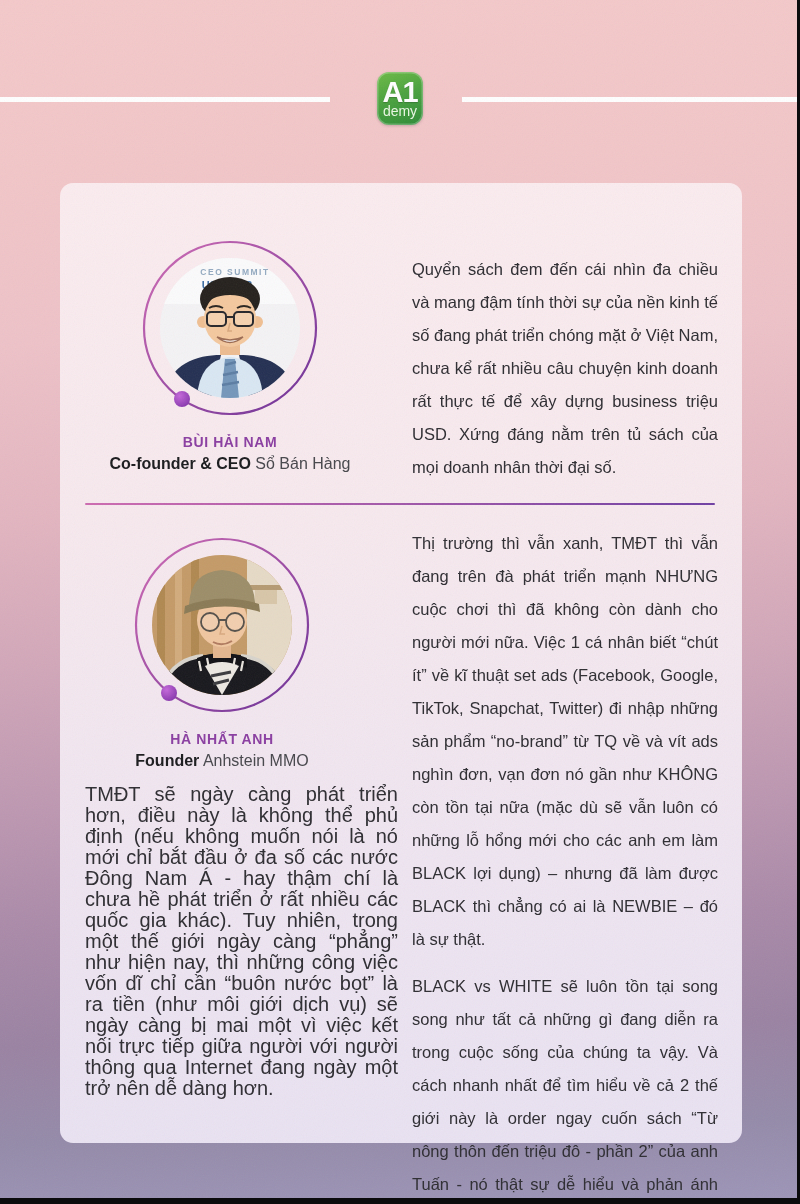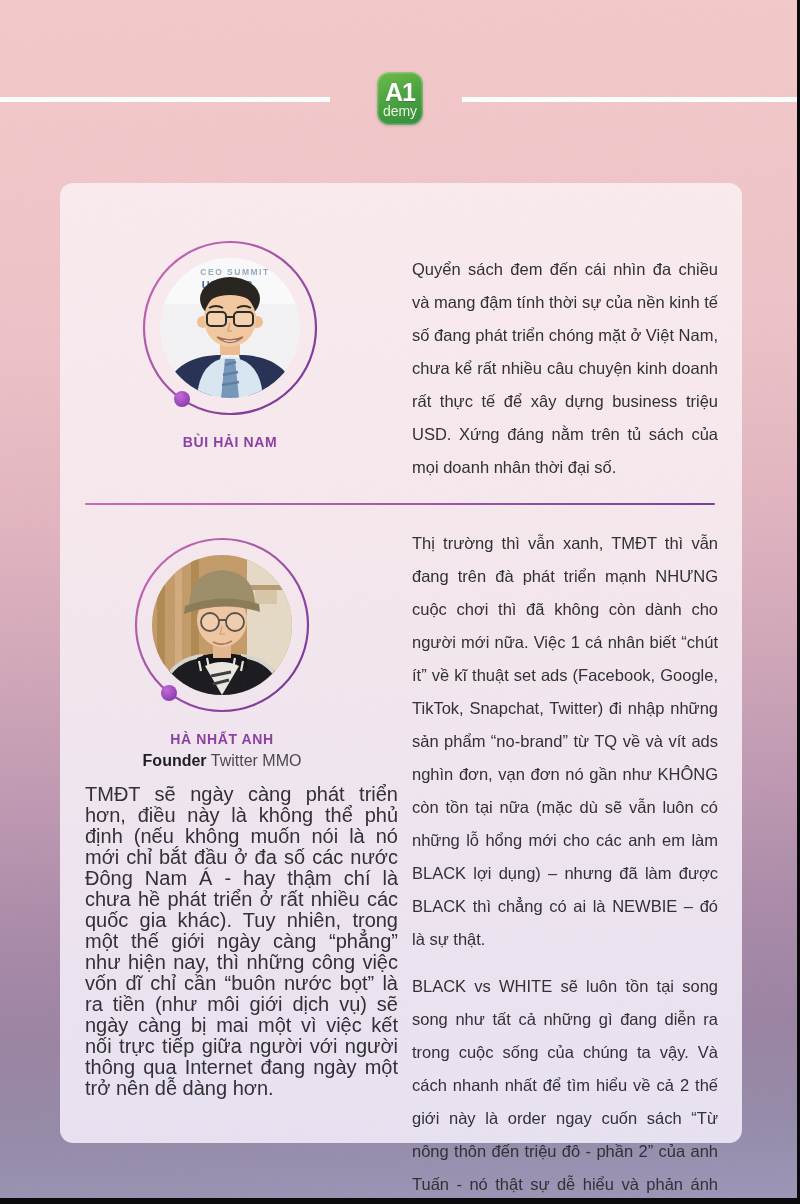--- a/index.html
+++ b/index.html
@@ -15,21 +15,21 @@
   .top-line{position:absolute;top:97px;height:5px;background:#ffffff;z-index:2;}
   .top-line.left{left:0;width:330px;}
   .top-line.right{left:462px;width:338px;}
   .logo{
     position:absolute;left:377px;top:72px;width:46px;height:53px;z-index:3;
     border-radius:12px;
     background:linear-gradient(160deg,#6cbb45 0%,#4aa23e 45%,#2e8b37 100%);
     box-shadow:inset 0 0 0 1.5px rgba(255,255,255,.25), 0 1px 3px rgba(0,0,0,.18);
     display:flex;flex-direction:column;align-items:center;justify-content:center;
   }
-  .logo-a1{color:#fff;font-weight:bold;font-size:25px;line-height:24px;letter-spacing:-1px;text-shadow:0 1px 1px rgba(0,0,0,.2);}
+  .logo-a1{color:#fff;font-weight:bold;font-size:29px;line-height:24px;letter-spacing:-1px;text-shadow:0 1px 1px rgba(0,0,0,.2);}
   .logo-demy{color:#eaf7e4;font-size:14px;line-height:12px;margin-top:1px;}
   .card{
     position:absolute;left:60px;top:183px;width:682px;height:960px;border-radius:13px;
     background:linear-gradient(178deg,#fbecef 0%,#f7e9ee 35%,#efe5f1 70%,#e9e2f2 100%);
     z-index:5;
   }
   .abs{position:absolute;}
   .person{width:310px;text-align:center;}
   .photo-wrap{width:190px;height:190px;margin:0 auto;display:block;}
   .person-name{
@@ -99,20 +99,21 @@
           <rect x="72" y="79" width="19" height="14" rx="4" fill="rgba(255,255,255,0.18)" stroke="#26262a" stroke-width="2"></rect>
           <rect x="99" y="79" width="19" height="14" rx="4" fill="rgba(255,255,255,0.18)" stroke="#26262a" stroke-width="2"></rect>
           <path d="M91,84 L99,84" stroke="#26262a" stroke-width="2"></path>
           <path d="M95,90 L93,98 L97,98" stroke="#d8a87e" stroke-width="1.6" fill="none"></path>
           <path d="M82,104 Q95,115 108,104 Q95,110 82,104 Z" fill="#ffffff" stroke="#9c6b52" stroke-width="1.4"></path>
         </g>
         <circle cx="95" cy="95" r="86" fill="none" stroke="url(#ring1)" stroke-width="2.2"></circle>
         <circle cx="47" cy="166" r="8" fill="url(#dot1)"></circle>
       </svg>
       <div class="person-name">BÙI HẢI NAM</div>
+      <div class="person-role"><b>Co-founder &amp; CEO</b> <span>Sổ Bán Hàng</span></div>
     </div>
 
     <div class="abs quote" style="left:352px;top:70px;width:306px;">
       <p>Quyển sách đem đến cái nhìn đa chiều và mang đậm tính thời sự của nền kinh tế số đang phát triển chóng mặt ở Việt Nam, chưa kể rất nhiều câu chuyện kinh doanh rất thực tế để xây dựng business triệu USD. Xứng đáng nằm trên tủ sách của mọi doanh nhân thời đại số.</p>
     </div>
 
     <div class="abs divider" style="left:25px;top:320px;width:630px;"></div>
 
     <div class="abs person" style="left:7px;top:347px;">
       <svg class="photo-wrap" viewBox="0 0 190 190">
@@ -153,21 +154,21 @@
           <circle cx="83" cy="92" r="9" fill="rgba(255,255,255,0.15)" stroke="#55504a" stroke-width="1.8"></circle>
           <circle cx="108" cy="92" r="9" fill="rgba(255,255,255,0.15)" stroke="#55504a" stroke-width="1.8"></circle>
           <path d="M92,90 L99,90" stroke="#55504a" stroke-width="1.8"></path>
           <path d="M95,96 L93,104 L98,104" stroke="#d8a87e" stroke-width="1.5" fill="none"></path>
           <path d="M86,112 Q95,117 105,111" stroke="#b07a5e" stroke-width="2" fill="none"></path>
         </g>
         <circle cx="95" cy="95" r="86" fill="none" stroke="url(#ring2)" stroke-width="2.2"></circle>
         <circle cx="42" cy="163" r="8" fill="url(#dot2)"></circle>
       </svg>
       <div class="person-name">HÀ NHẤT ANH</div>
-      <div class="person-role"><b>Founder</b> <span>Twitter MMO</span></div>
+      <div class="person-role"><b>Founder</b> <span>Anhstein MMO</span></div>
     </div>
 
     <div class="abs left-quote" style="left:25px;top:601px;width:313px;">
       <p style="margin:0">TMĐT sẽ ngày càng phát triển hơn, điều này là không thể phủ định (nếu không muốn nói là nó mới chỉ bắt đầu ở đa số các nước Đông Nam Á - hay thậm chí là chưa hề phát triển ở rất nhiều các quốc gia khác). Tuy nhiên, trong một thế giới ngày càng “phẳng” như hiện nay, thì những công việc vốn dĩ chỉ cần “buôn nước bọt” là ra tiền (như môi giới dịch vụ) sẽ ngày càng bị mai một vì việc kết nối trực tiếp giữa người với người thông qua Internet đang ngày một trở nên dễ dàng hơn.</p>
     </div>
 
     <div class="abs quote" style="left:352px;top:344px;width:306px;">
       <p>Thị trường thì vẫn xanh, TMĐT thì vẫn đang trên đà phát triển mạnh NHƯNG cuộc chơi thì đã không còn dành cho người mới nữa. Việc 1 cá nhân biết “chút ít” về kĩ thuật set ads (Facebook, Google, TikTok, Snapchat, Twitter) đi nhập những sản phẩm “no-brand” từ TQ về và vít ads nghìn đơn, vạn đơn nó gần như KHÔNG còn tồn tại nữa (mặc dù sẽ vẫn luôn có những lỗ hổng mới cho các anh em làm BLACK lợi dụng) – nhưng đã làm được BLACK thì chẳng có ai là NEWBIE – đó là sự thật.</p>
       <p>BLACK vs WHITE sẽ luôn tồn tại song song như tất cả những gì đang diễn ra trong cuộc sống của chúng ta vậy. Và cách nhanh nhất để tìm hiểu về cả 2 thế giới này là order ngay cuốn sách “Từ nông thôn đến triệu đô - phần 2” của anh Tuấn - nó thật sự dễ hiểu và phản ánh khá chân thực về cách vận hành của cái Thế giới này.</p>
     </div>

